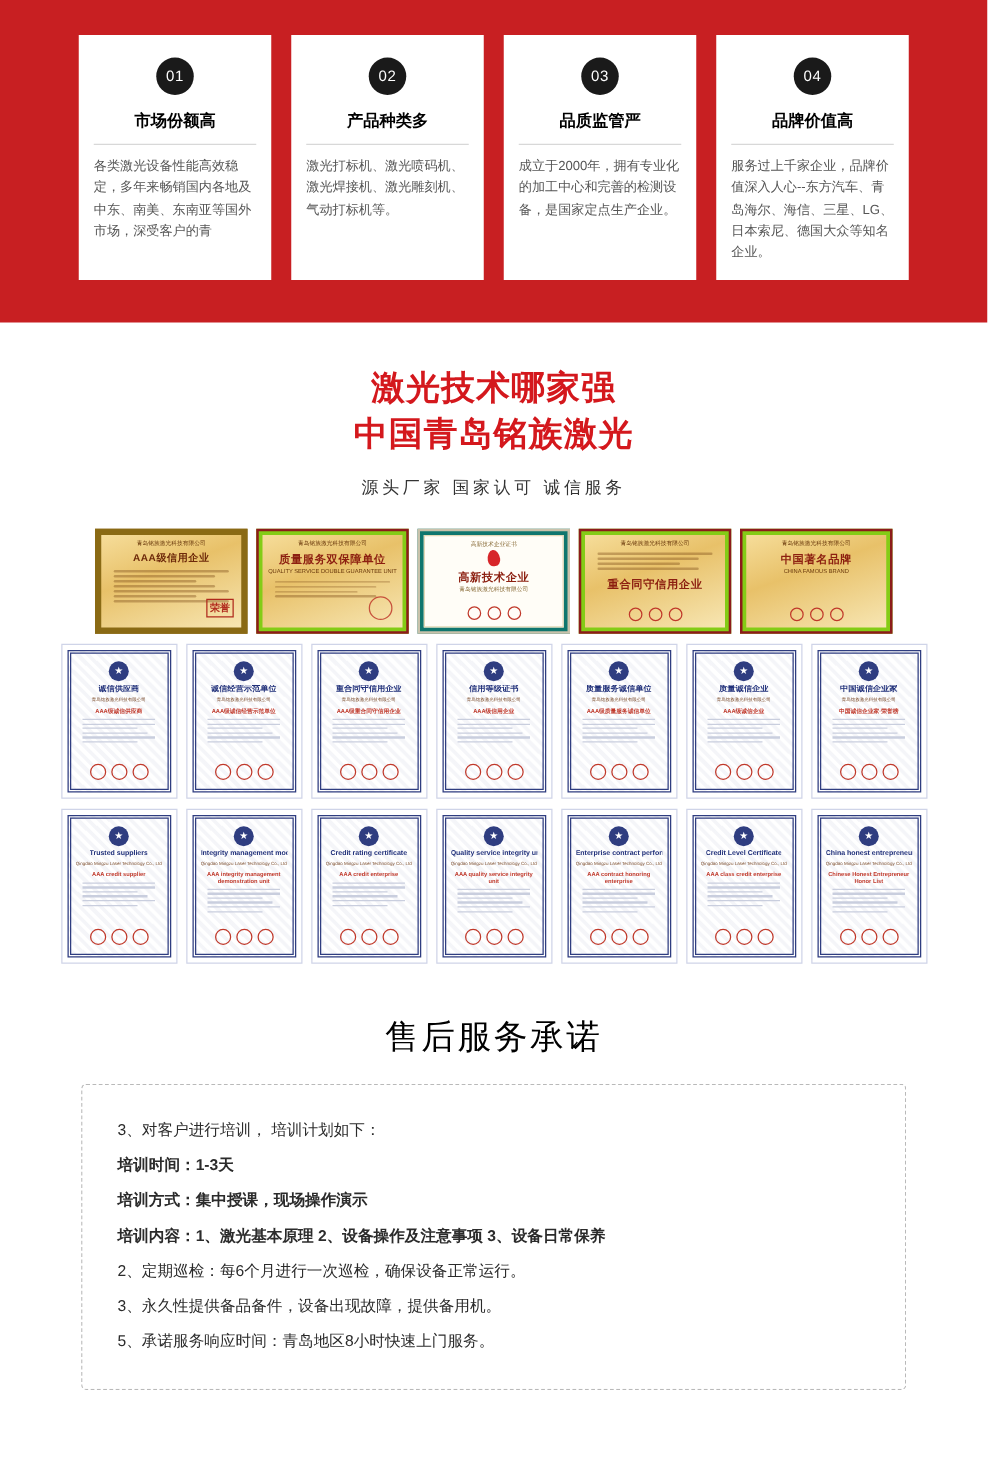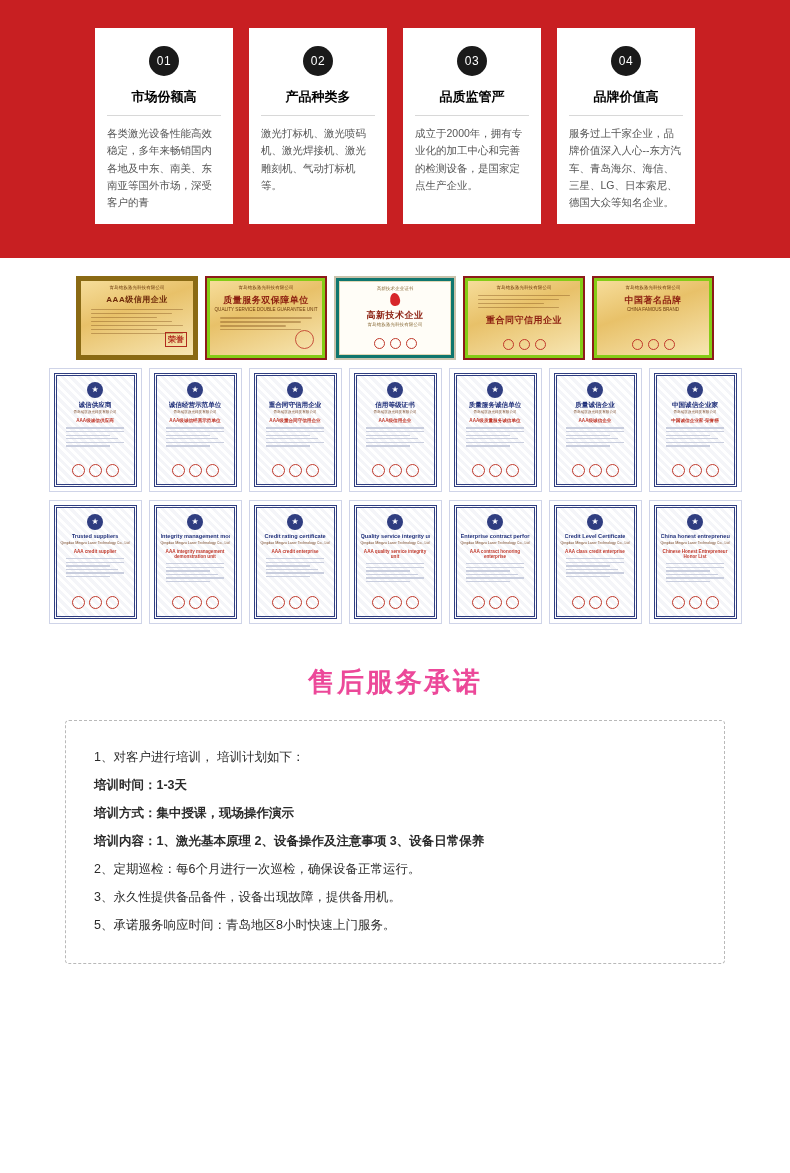--- a/index.html
+++ b/index.html
@@ -14,21 +14,21 @@
 
   
   .red-band {
     background: #c81f22;
     padding: 28px 0 34px 0;
     display: flex;
     justify-content: center;
     gap: 16px;
   }
   .feature-card {
-    width: 138px;
+    width: 154px;
     min-height: 168px;
     background: #ffffff;
     padding: 18px 12px 12px 12px;
     text-align: center;
     display: flex;
     flex-direction: column;
     align-items: center;
   }
   .badge {
     width: 30px; height: 30px;
@@ -239,23 +239,23 @@
   }
   .cert-seals span {
     width: 13px; height: 13px; border-radius: 50%;
     border: 1.3px solid #c0392b;
   }
   .cert.en .cert-title { font-size: 5.6px; }
 
   
   .service-title {
     text-align: center;
-    color: #ec4899;
+    color: #000000;
     font-size: 27px;
-    font-weight: bold;
+    font-weight: normal;
     letter-spacing: 2px;
     padding: 26px 0 20px 0;
   }
   .service-box {
     margin: 0 auto;
     width: 660px;
     border: 1px dashed #b9b9b9;
     border-radius: 4px;
     padding: 22px 28px 24px 28px;
   }
@@ -304,20 +304,25 @@
 
     <div class="feature-card">
       <div class="badge">04</div>
       <div class="feature-title">品牌价值高</div>
       <div class="feature-divider"></div>
       <div class="feature-text">服务过上千家企业，品牌价值深入人心--东方汽车、青岛海尔、海信、三星、LG、日本索尼、德国大众等知名企业。</div>
     </div>
 
   </div>
 
+  <div class="headline-wrap">
+    <div class="headline-1">激光技术哪家强</div>
+    <div class="headline-2">中国青岛铭族激光</div>
+    <div class="subline">源头厂家  国家认可  诚信服务</div>
+  </div>
 
   <div class="cert-section">
 
     <div class="cert-row">
 
       <div class="plaque gold">
         <div class="plaque-inner">
           <div class="plaque-top">青岛铭族激光科技有限公司</div>
           <div class="plaque-title">AAA级信用企业</div>
           <div class="plaque-lines">
@@ -709,21 +714,21 @@
         </div>
       </div>
 
     </div>
 
   </div>
 
   <div class="service-title">售后服务承诺</div>
 
   <div class="service-box">
-    <div class="s-line">1、对客户进行培训，  培训计划如下：</div>
+    <div class="s-line">3、对客户进行培训，  培训计划如下：</div>
     <div class="s-line b">培训时间：1-3天</div>
     <div class="s-line b">培训方式：集中授课，现场操作演示</div>
     <div class="s-line b">培训内容：1、激光基本原理        2、设备操作及注意事项        3、设备日常保养</div>
     <div class="s-line">2、定期巡检：每6个月进行一次巡检，确保设备正常运行。</div>
     <div class="s-line">3、永久性提供备品备件，设备出现故障，提供备用机。</div>
     <div class="s-line">5、承诺服务响应时间：青岛地区8小时快速上门服务。</div>
   </div>
 
   <div class="bottom-strip">
 

